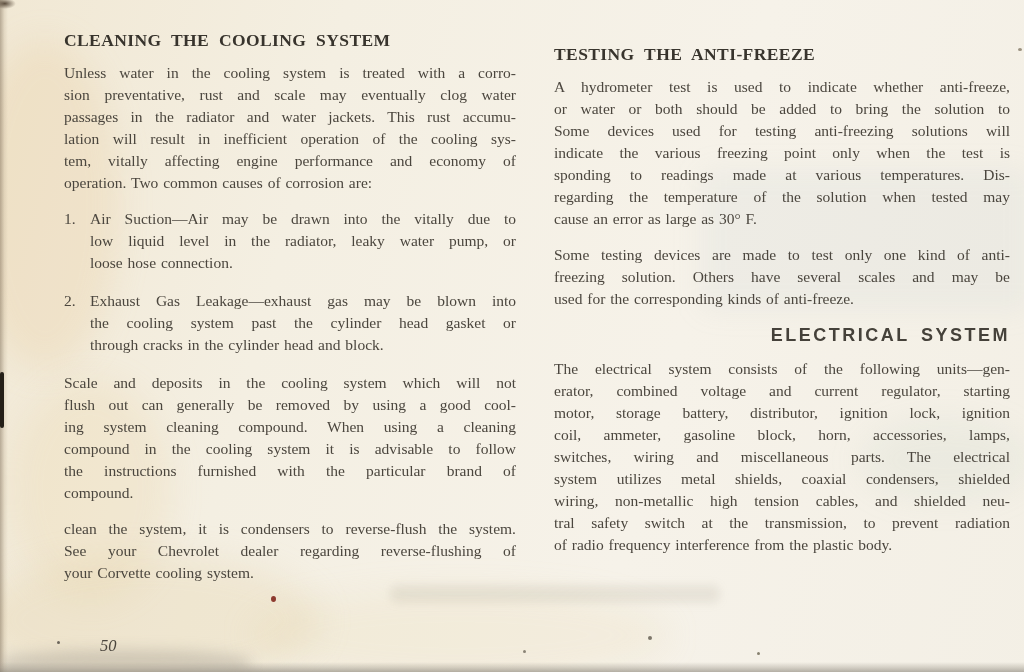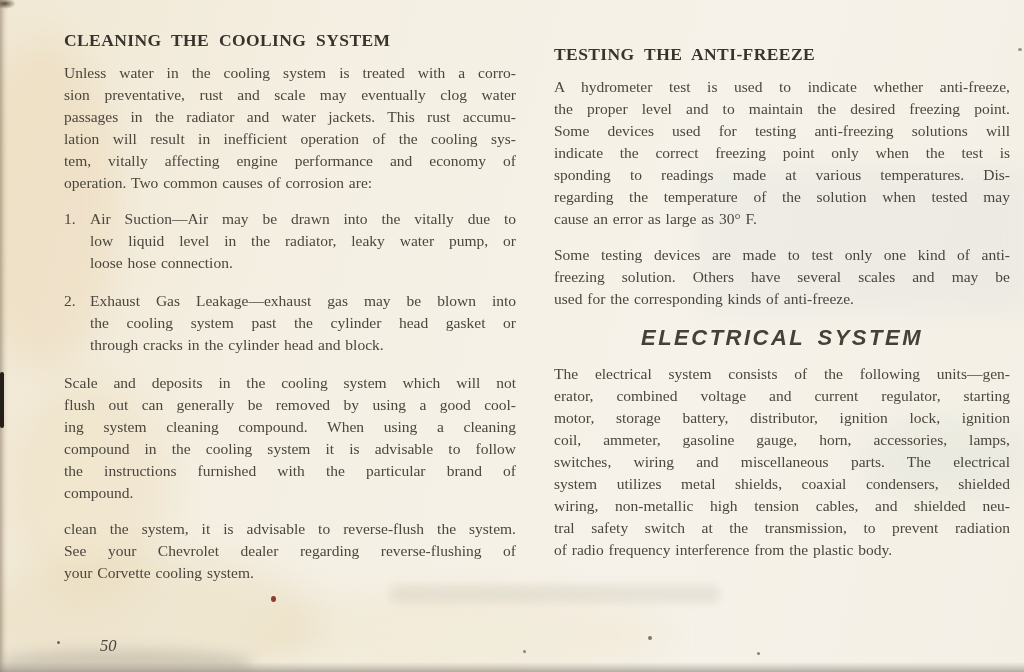--- a/index.html
+++ b/index.html
@@ -49,24 +49,23 @@
   .col-left  { left: 64px;  width: 452px; }
   .col-right { left: 554px; width: 456px; margin-top: 14px; }
   h2 { margin: 0; }
   .h-serif {
     font-family: "Liberation Serif", serif; font-weight: bold;
     font-size: 17.5px; letter-spacing: 0.4px; word-spacing: 5px;
     color: #38342d; margin: 0 0 11px 0;
   }
   .h-sans {
     font-family: "Liberation Sans", sans-serif; font-weight: bold;
-    font-size: 22px; letter-spacing: 2.5px; word-spacing: 4px;
-    color: #45413a; text-align: center; margin: 15px 0 12px 0;
+    font-size: 18px; letter-spacing: 2.5px; word-spacing: 4px;
+    color: #45413a; text-align: right; margin: 15px 0 12px 0;
     transform: scaleY(1.02);
-    font-style: italic;
   }
   .block { margin: 0 0 14px 0; font-size: 15.5px; line-height: 22px; }
   .block.list { display: flex; margin-bottom: 16px; }
   .num { width: 26px; flex: 0 0 26px; }
   .lines { flex: 1 1 auto; min-width: 0; }
   .line { text-align: justify; text-align-last: justify; text-justify: inter-word; word-spacing: 1px; }
   .line.end { text-align-last: left; }
   .page-number { position: absolute; left: 100px; top: 616px; font-style: italic; font-size: 16.5px; color: #4b463e; margin-top: 20px; }
 </style>
 </head>
@@ -127,53 +126,53 @@
           <div class="line">Scale and deposits in the cooling system which will not</div>
           <div class="line">flush out can generally be removed by using a good cool-</div>
           <div class="line">ing system cleaning compound. When using a cleaning</div>
           <div class="line">compound in the cooling system it is advisable to follow</div>
           <div class="line">the instructions furnished with the particular brand of</div>
           <div class="line end">compound.</div>
         </div>
       </div>
       <div class="block">
         <div class="lines">
-          <div class="line">clean the system, it is advisable to reverse-flush the system.</div>
+          <div class="line">clean the system, it is condensers to reverse-flush the system.</div>
           <div class="line">See your Chevrolet dealer regarding reverse-flushing of</div>
           <div class="line end">your Corvette cooling system.</div>
         </div>
       </div>
     </div>
   <div class="col col-right">
       <h2 class="h-serif">TESTING THE ANTI-FREEZE</h2>
       <div class="block">
         <div class="lines">
           <div class="line">A hydrometer test is used to indicate whether anti-freeze,</div>
-          <div class="line">the proper level and to maintain the desired freezing point.</div>
+          <div class="line">or water or both should be added to bring the solution to</div>
           <div class="line">Some devices used for testing anti-freezing solutions will</div>
-          <div class="line">indicate the correct freezing point only when the test is</div>
+          <div class="line">indicate the various freezing point only when the test is</div>
           <div class="line">sponding to readings made at various temperatures. Dis-</div>
           <div class="line">regarding the temperature of the solution when tested may</div>
           <div class="line end">cause an error as large as 30° F.</div>
         </div>
       </div>
       <div class="block">
         <div class="lines">
           <div class="line">Some testing devices are made to test only one kind of anti-</div>
           <div class="line">freezing solution. Others have several scales and may be</div>
           <div class="line end">used for the corresponding kinds of anti-freeze.</div>
         </div>
       </div>
       <h2 class="h-sans">ELECTRICAL SYSTEM</h2>
       <div class="block">
         <div class="lines">
           <div class="line">The electrical system consists of the following units—gen-</div>
           <div class="line">erator, combined voltage and current regulator, starting</div>
           <div class="line">motor, storage battery, distributor, ignition lock, ignition</div>
-          <div class="line">coil, ammeter, gasoline gauge, horn, accessories, lamps,</div>
+          <div class="line">coil, ammeter, gasoline block, horn, accessories, lamps,</div>
           <div class="line">switches, wiring and miscellaneous parts. The electrical</div>
           <div class="line">system utilizes metal shields, coaxial condensers, shielded</div>
           <div class="line">wiring, non-metallic high tension cables, and shielded neu-</div>
           <div class="line">tral safety switch at the transmission, to prevent radiation</div>
           <div class="line end">of radio frequency interference from the plastic body.</div>
         </div>
       </div>
     </div>
 
   <div class="page-number">50</div>

